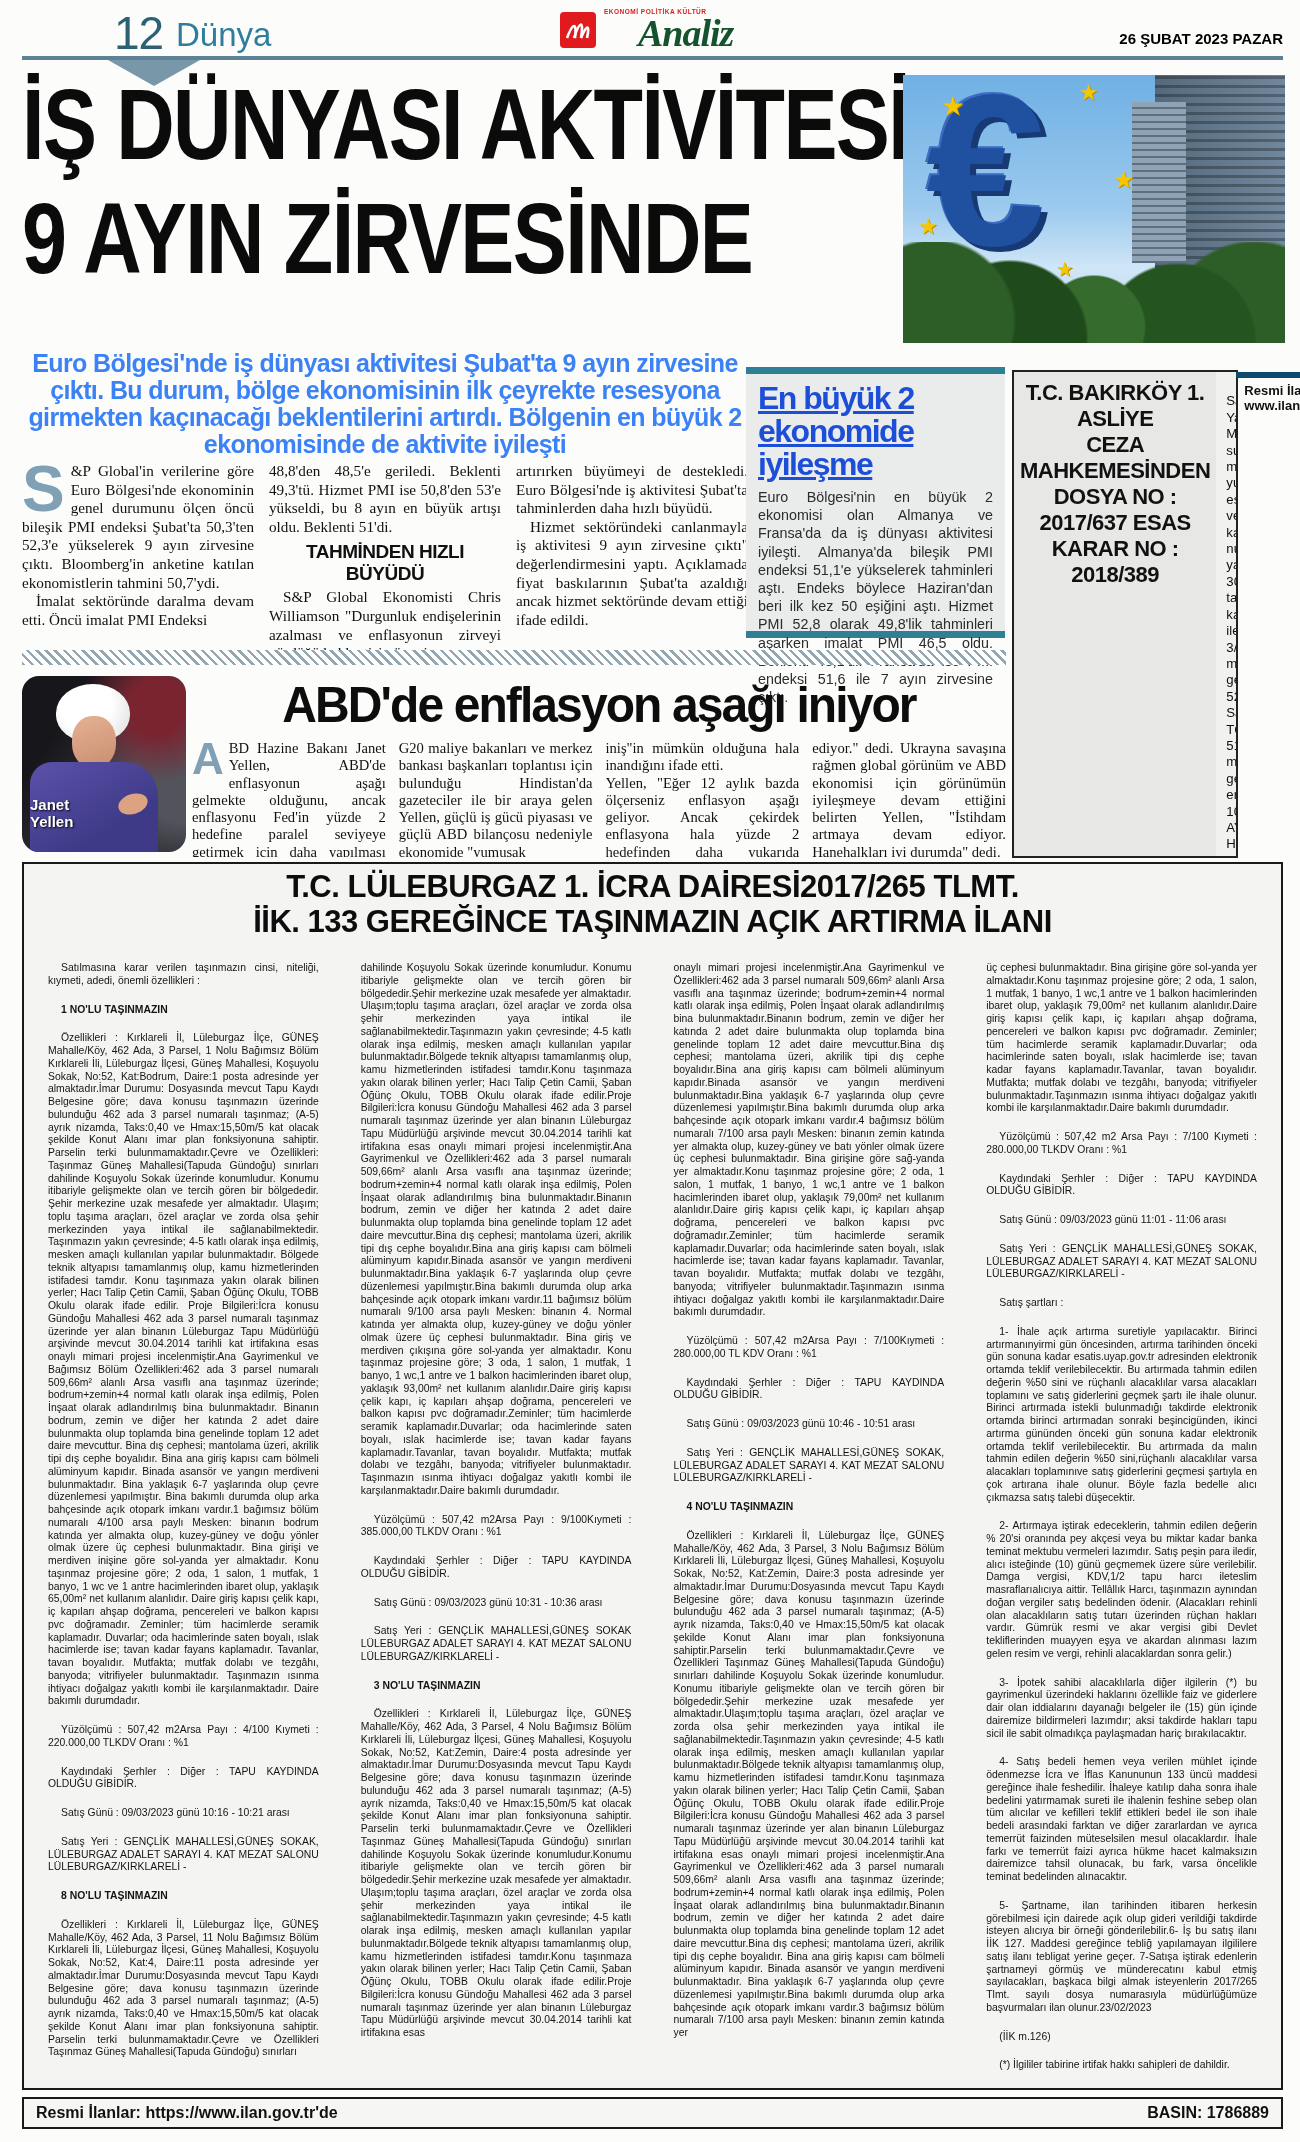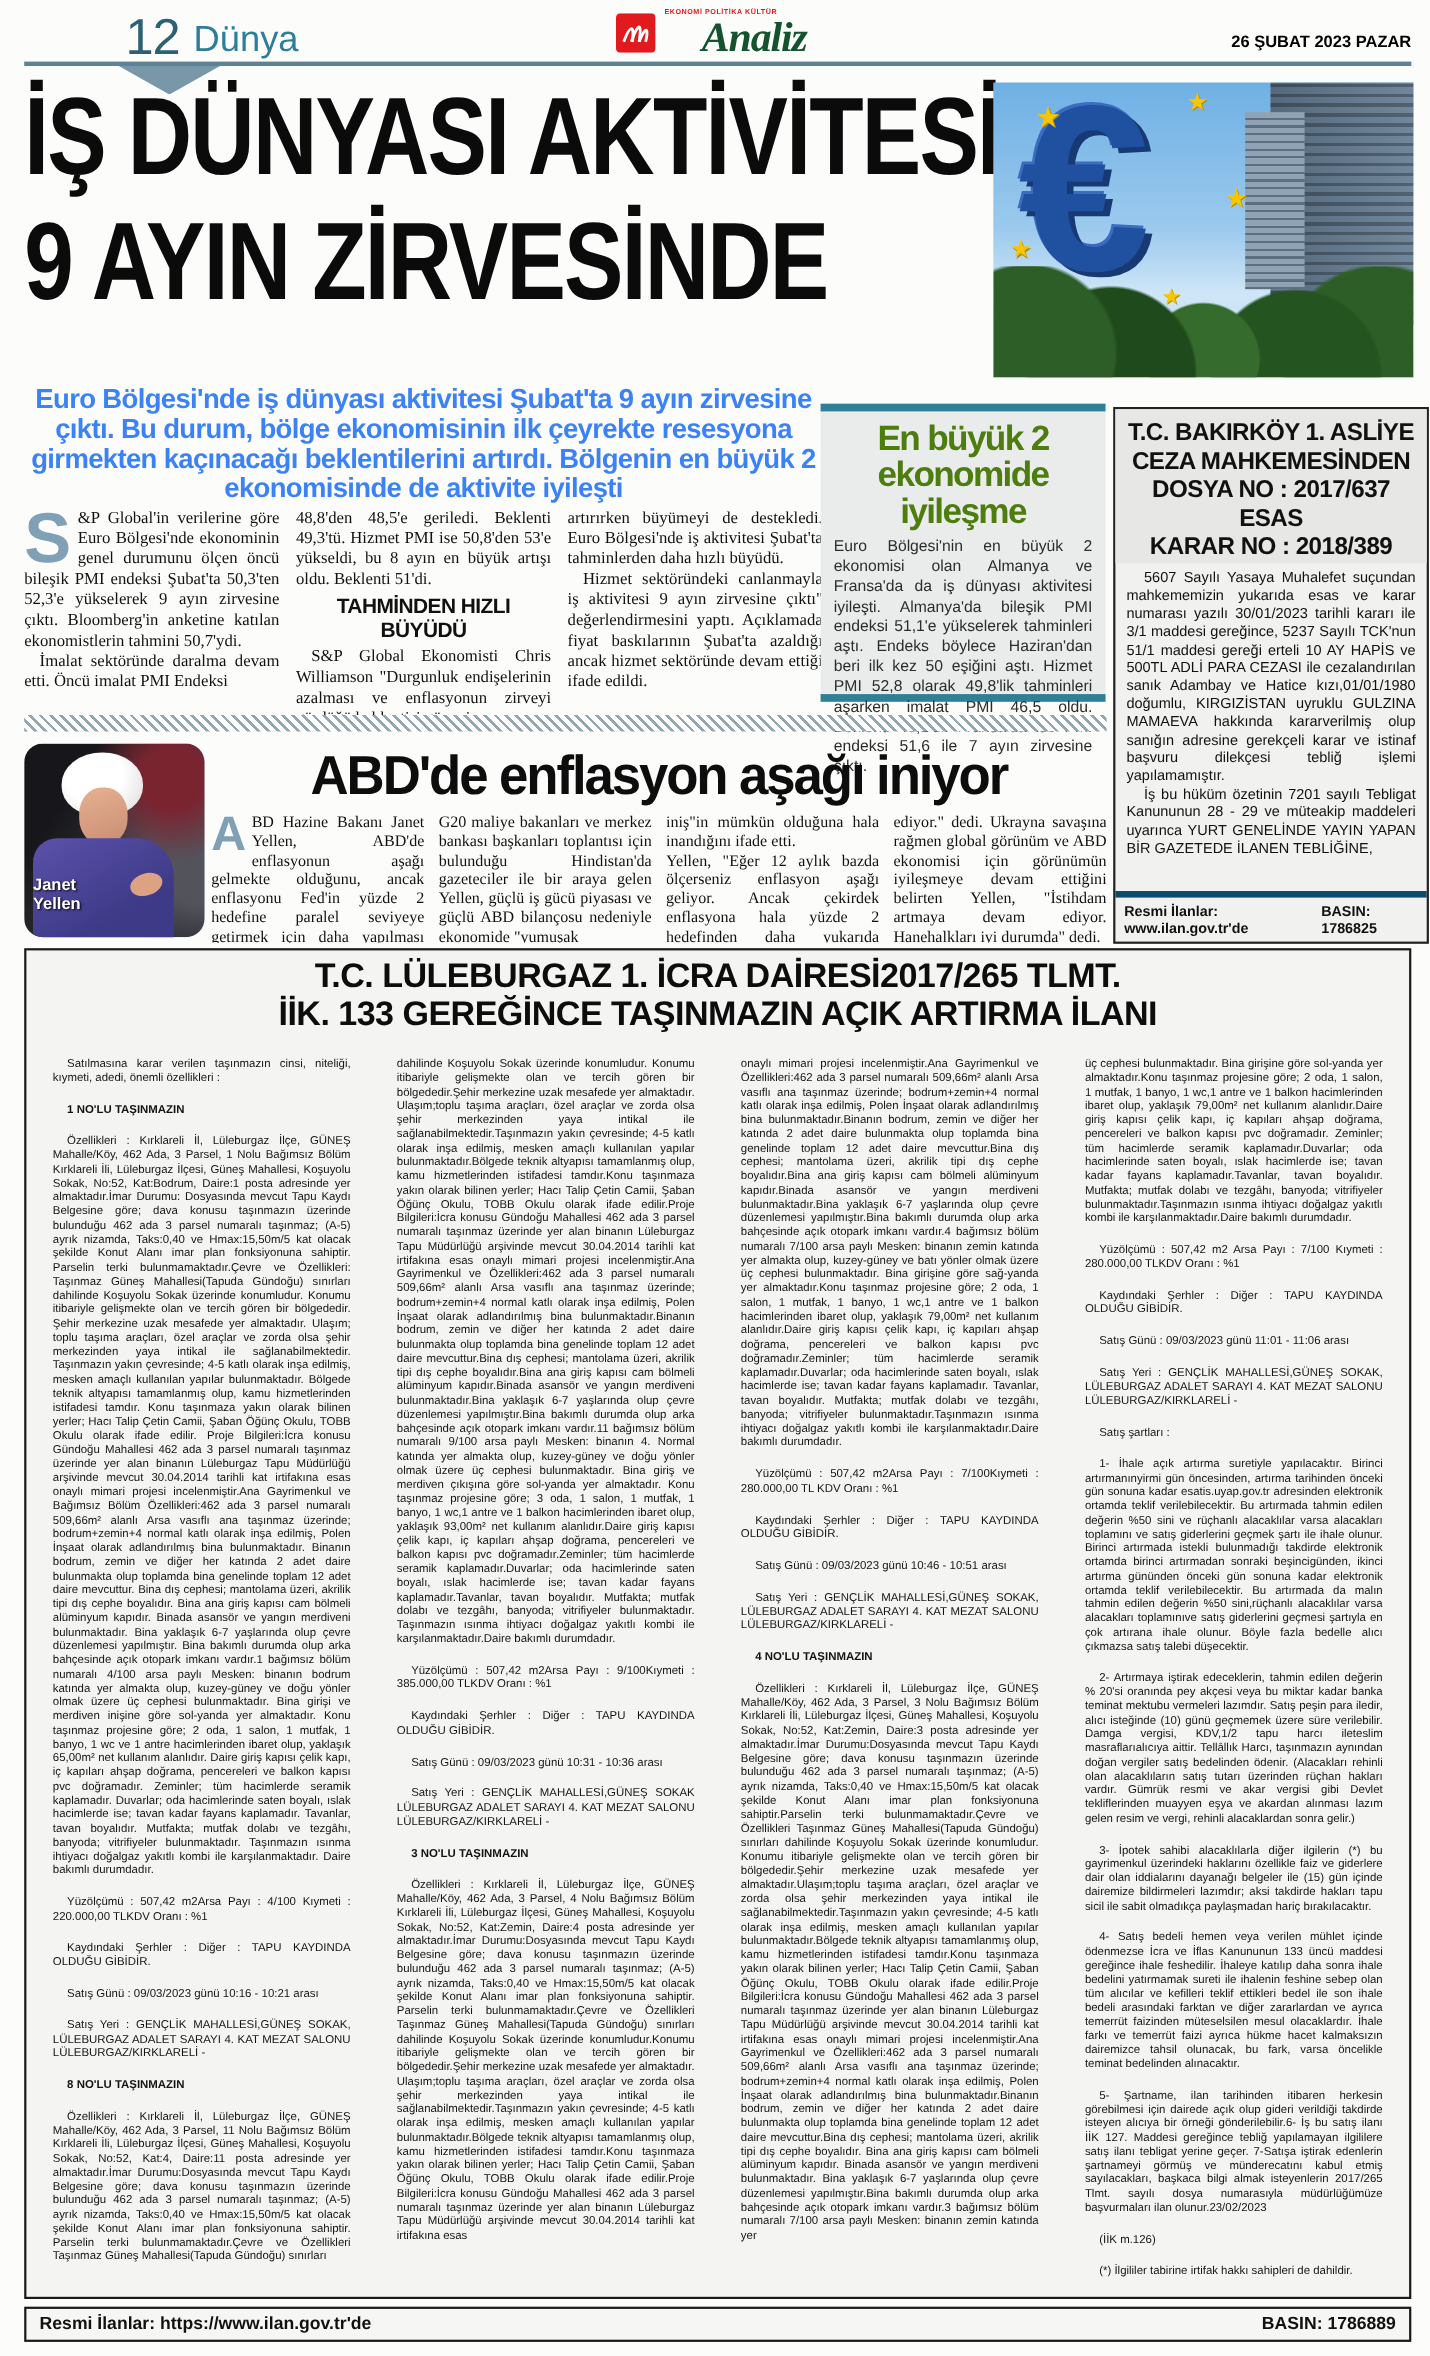--- a/index.html
+++ b/index.html
@@ -54,26 +54,26 @@
   .lead-body .ind{text-indent:14px;}
   .dropcap{float:left;font-family:"Liberation Sans",sans-serif;font-weight:700;color:#7fa0b5;
            font-size:64px;line-height:50px;margin:2px 6px 0 0;}
   .xhead{font-family:"Liberation Sans",sans-serif;font-weight:900;font-size:19px;line-height:22px;
          letter-spacing:-.5px;margin:5px 0 3px 0 !important;text-align:center;text-indent:0;}
 
   
   .hibox{left:746px;top:367px;width:259px;height:271px;background:#eaebeb;
          border-top:7px solid #2f7f96;border-bottom:7px solid #2f7f96;box-sizing:border-box;
          padding:8px 12px 0 12px;}
-  .hibox .t{text-align:center;font-weight:800;font-size:32px;line-height:33px;letter-spacing:-1.5px;color:#4d7c0f;}
+  .hibox .t{text-align:left;font-weight:800;font-size:32px;line-height:33px;letter-spacing:-1.5px;color:#1d4ed8;text-decoration:underline;}
   .hibox .bd{margin-top:7px;font-size:14.3px;line-height:18.2px;color:#2c2c2c;text-align:justify;}
 
   
-  .bakirkoy{left:1012px;top:370px;width:287px;height:488px;border:2px solid #222;background:#f1f1f0;
-            box-sizing:border-box;display:flex;flex-direction:column;}
+  .bakirkoy{left:1012px;top:370px;width:226px;height:488px;border:2px solid #222;background:#f1f1f0;
+            box-sizing:border-box;display:flex;flex-direction:row;}
   .bakirkoy .bk-title{padding:8px 6px 2px 6px;background:#e7e7e6;}
   .bakirkoy .bk-title p{margin:0;text-align:center;font-weight:800;font-size:22px;line-height:26px;letter-spacing:-.5px;}
   .bakirkoy .bk-body{flex:1;padding:5px 10px 0 10px;font-size:13.2px;line-height:16.4px;text-align:justify;overflow:hidden;}
   .bakirkoy .bk-body p{margin:0;text-indent:16px;}
   .bakirkoy .bk-foot{border-top:6px solid #0c4a6e;display:flex;justify-content:space-between;
             padding:5px 8px;font-size:13px;font-weight:700;}
 
   
   .hatch{left:22px;top:650px;width:984px;height:15px;
          background:repeating-linear-gradient(45deg,#93a7b1 0 2.5px,#ffffff 2.5px 6.5px);}

